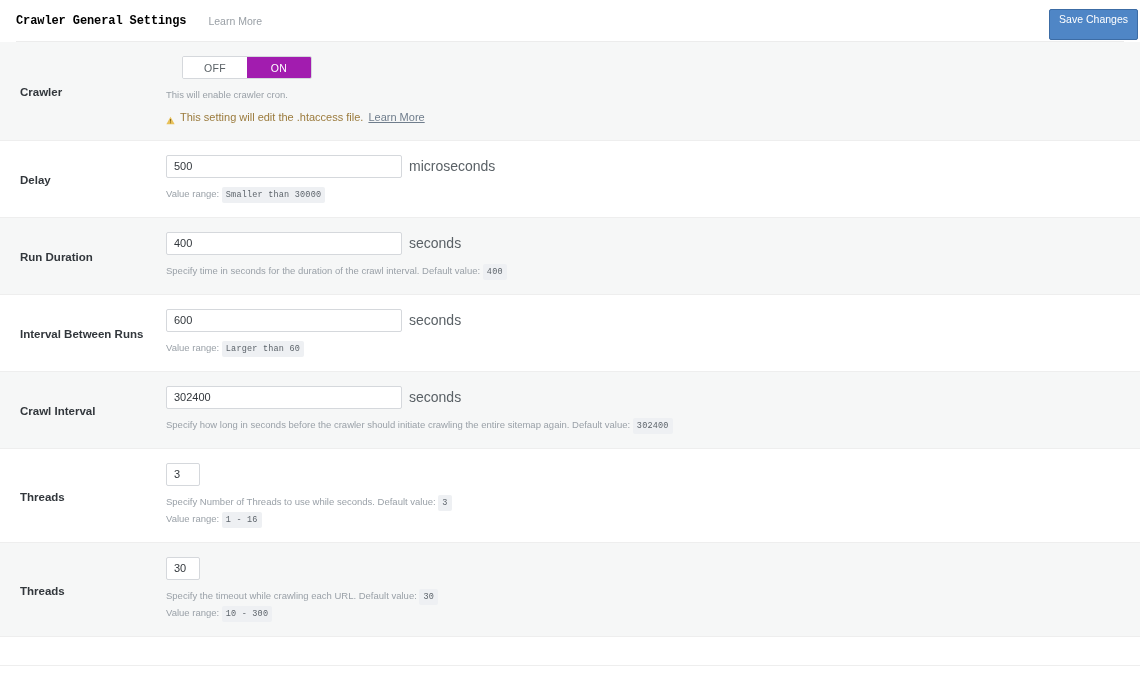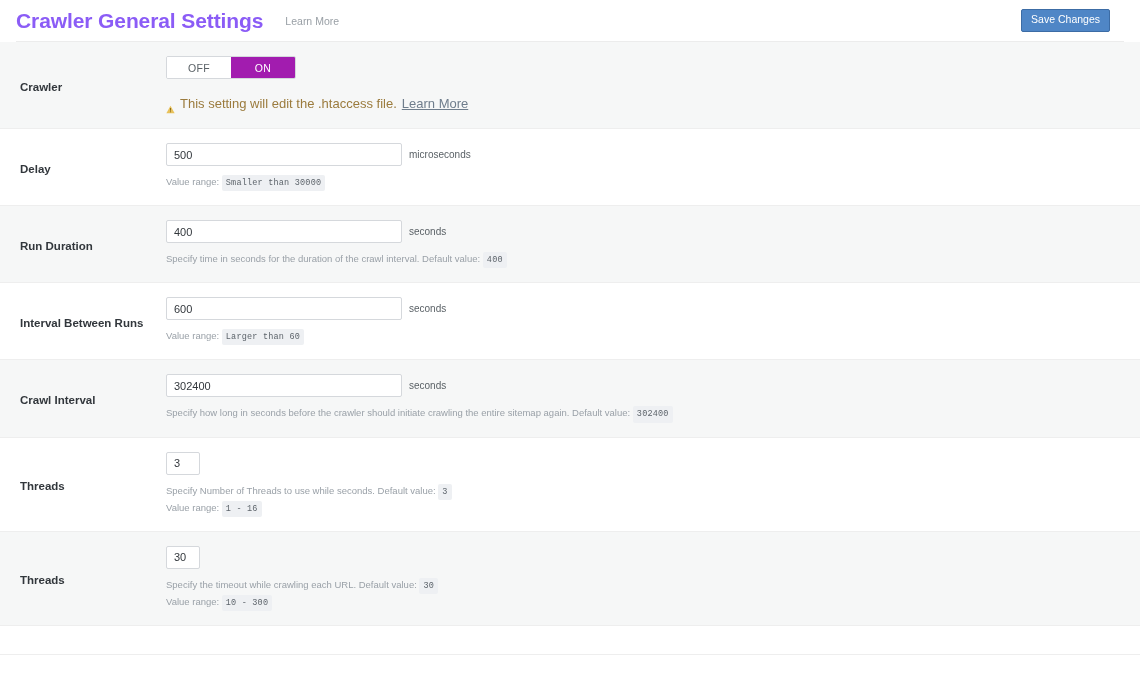--- a/index.html
+++ b/index.html
@@ -16,49 +16,50 @@
   
   .page-header {
     height: 42px;
     display: flex;
     align-items: center;
     padding: 0 14px 0 16px;
     background: #fff;
     position: relative;
   }
   .page-title {
-    font-size: 21px;
+    font-size: 12px;
     font-weight: bold;
-    color: #8b5cf6;
+    color: #000000;
     letter-spacing: -0.1px;
     white-space: nowrap;
+    font-family: Liberation Mono, monospace;
   }
   .header-learn-more {
     margin-left: 22px;
     font-size: 10.5px;
     color: #9aa0a6;
     text-decoration: none;
     white-space: nowrap;
   }
   .header-underline {
     position: absolute;
     left: 16px; right: 16px; bottom: 0;
     height: 1px;
     background: #ececec;
   }
   .save-btn {
     position: absolute;
-    right: 30px;
+    right: 2px;
     top: 9px;
     background: #4f86c6;
     border: 1px solid #3c6ca5;
     color: #ffffff;
     font-size: 10.5px;
     font-family: "Liberation Sans", sans-serif;
-    padding: 4px 9px 5px;
+    padding: 4px 9px 13px;
     border-radius: 2px;
     cursor: pointer;
     line-height: 1.1;
     white-space: nowrap;
   }
 
   
   .settings-list { width: 1140px; }
   .row {
     display: flex;
@@ -94,33 +95,34 @@
     border-radius: 2px;
     font-size: 11px;
     font-family: "Liberation Sans", sans-serif;
     color: #32373c;
     padding: 0 7px;
     outline: none;
   }
   .text-input.wide { width: 236px; }
   .text-input.narrow { width: 34px; }
   .unit {
-    font-size: 10px;
+    font-size: 14px;
     color: #5a6166;
     white-space: nowrap;
   }
 
   
   .toggle {
     display: inline-flex;
     border: 1px solid #d5d8dc;
     border-radius: 2px;
     overflow: hidden;
     height: 23px;
     background: #fff;
+    margin-left: 16px;
   }
   .toggle .opt {
     width: 64px;
     display: flex;
     align-items: center;
     justify-content: center;
     font-size: 10.5px;
     color: #5a6166;
     background: #ffffff;
     cursor: pointer;
@@ -151,22 +153,22 @@
     border-radius: 2px;
     vertical-align: baseline;
     letter-spacing: 0.2px;
   }
 
   .warn-line {
     display: flex;
     align-items: center;
     gap: 5px;
     color: #9b7b3d;
-    font-size: 13px;
-    margin-top: 14px;
+    font-size: 11px;
+    margin-top: 5px;
   }
   .warn-icon {
     width: 9px; height: 9px;
     display: inline-block;
     flex: 0 0 9px;
   }
   a.inline-link {
     color: #6f7d8c;
     text-decoration: underline;
   }
@@ -189,20 +191,21 @@
     <div class="row shaded">
       <div class="row-label">Crawler</div>
       <div class="row-body">
         <div class="ctrl-line">
           <div class="toggle">
             <div class="opt">OFF</div>
             <div class="opt active">ON</div>
           </div>
         </div>
         <div class="help">
+          <span class="help-line">This will enable crawler cron.</span>
           <span class="warn-line">
             <span class="warn-icon">
               <svg viewBox="0 0 12 12" width="9" height="9">
                   <path d="M6 1 L11.5 11 L0.5 11 Z" fill="#e8c15a"></path>
                   <rect x="5.35" y="4" width="1.3" height="3.6" fill="#8a6d1f"></rect>
                   <rect x="5.35" y="8.4" width="1.3" height="1.3" fill="#8a6d1f"></rect>
                 </svg>
             </span>
             <span>This setting will edit the .htaccess file.</span>
             <a class="inline-link warn" href="#">Learn More</a>

